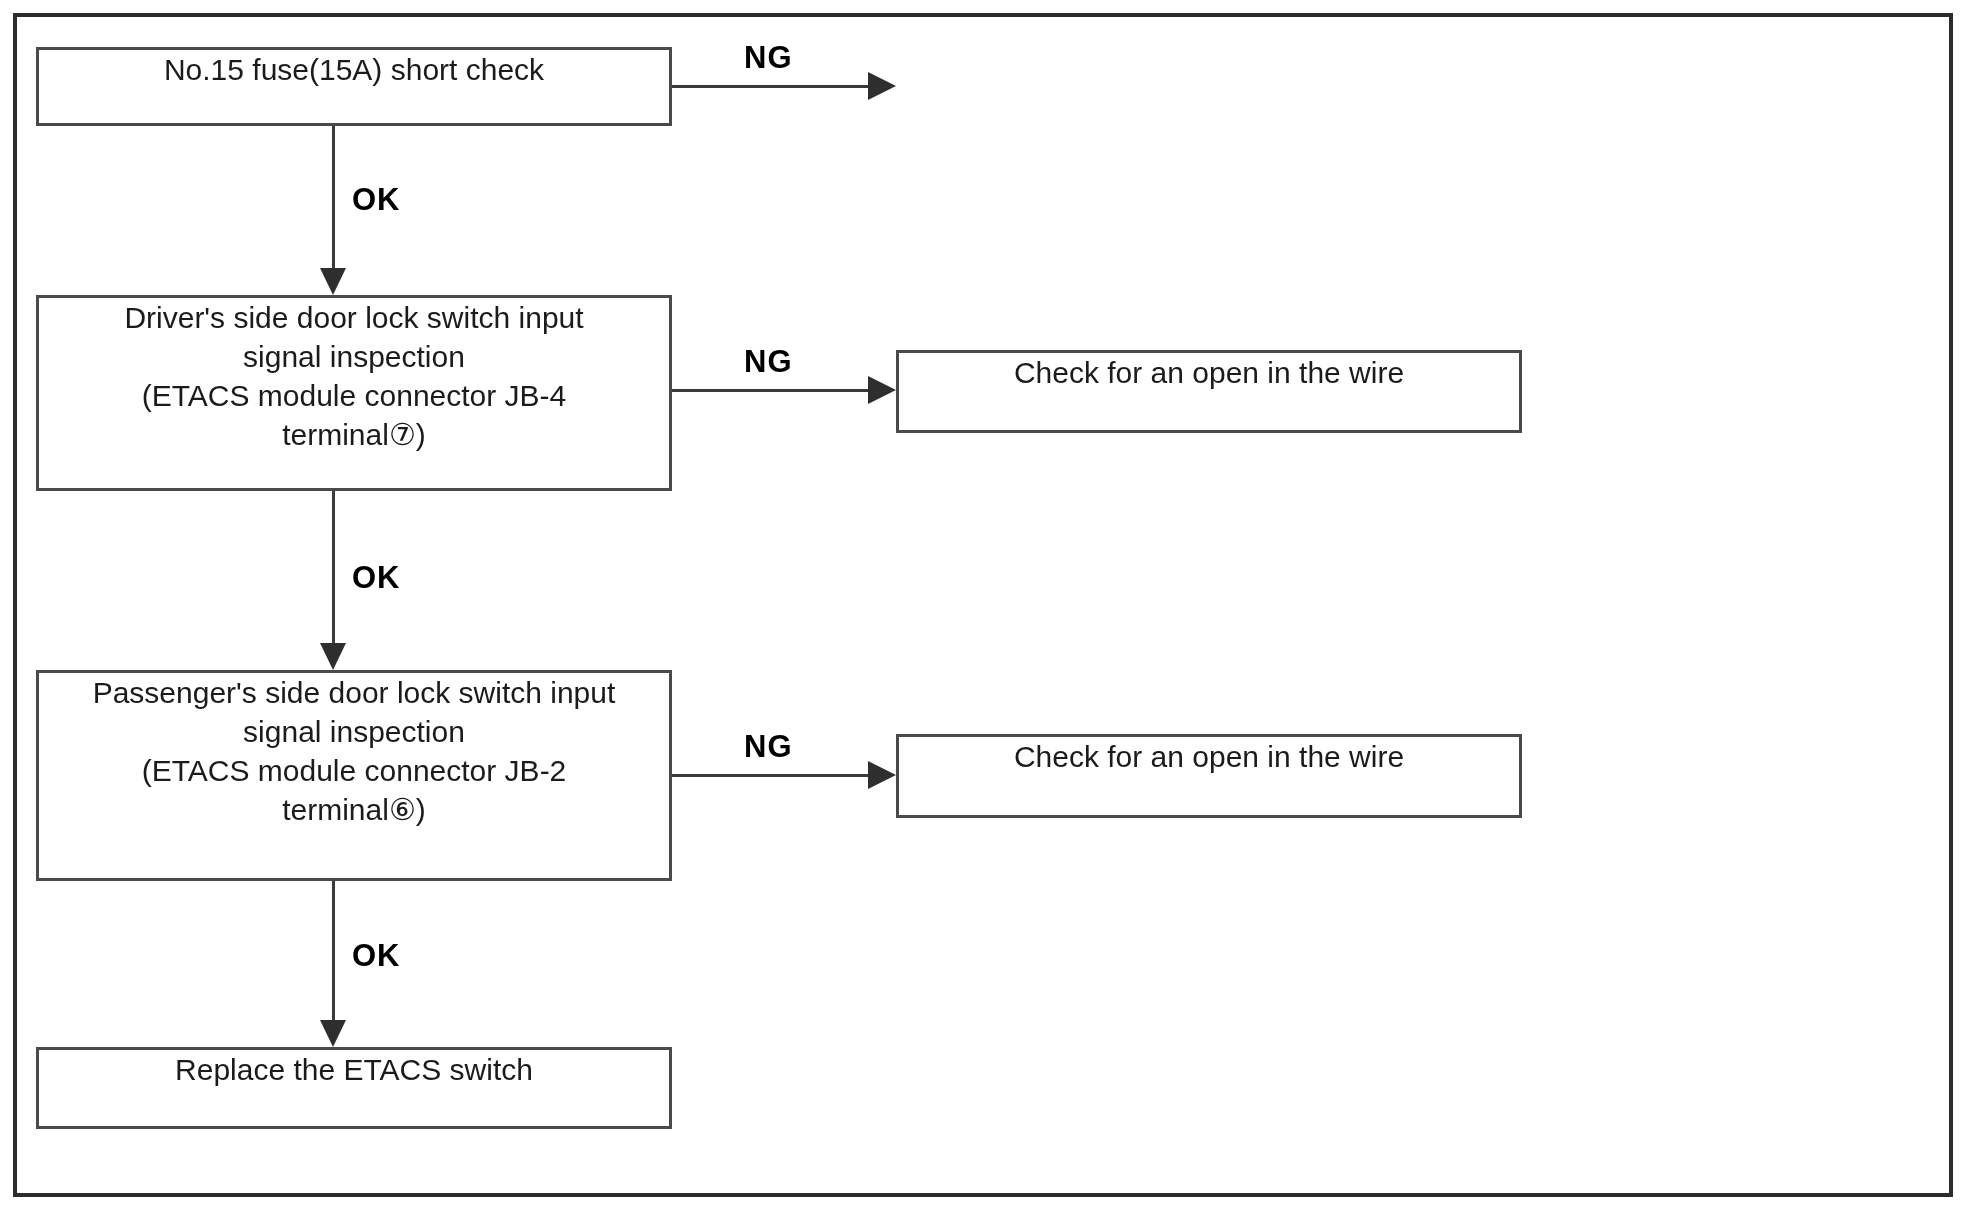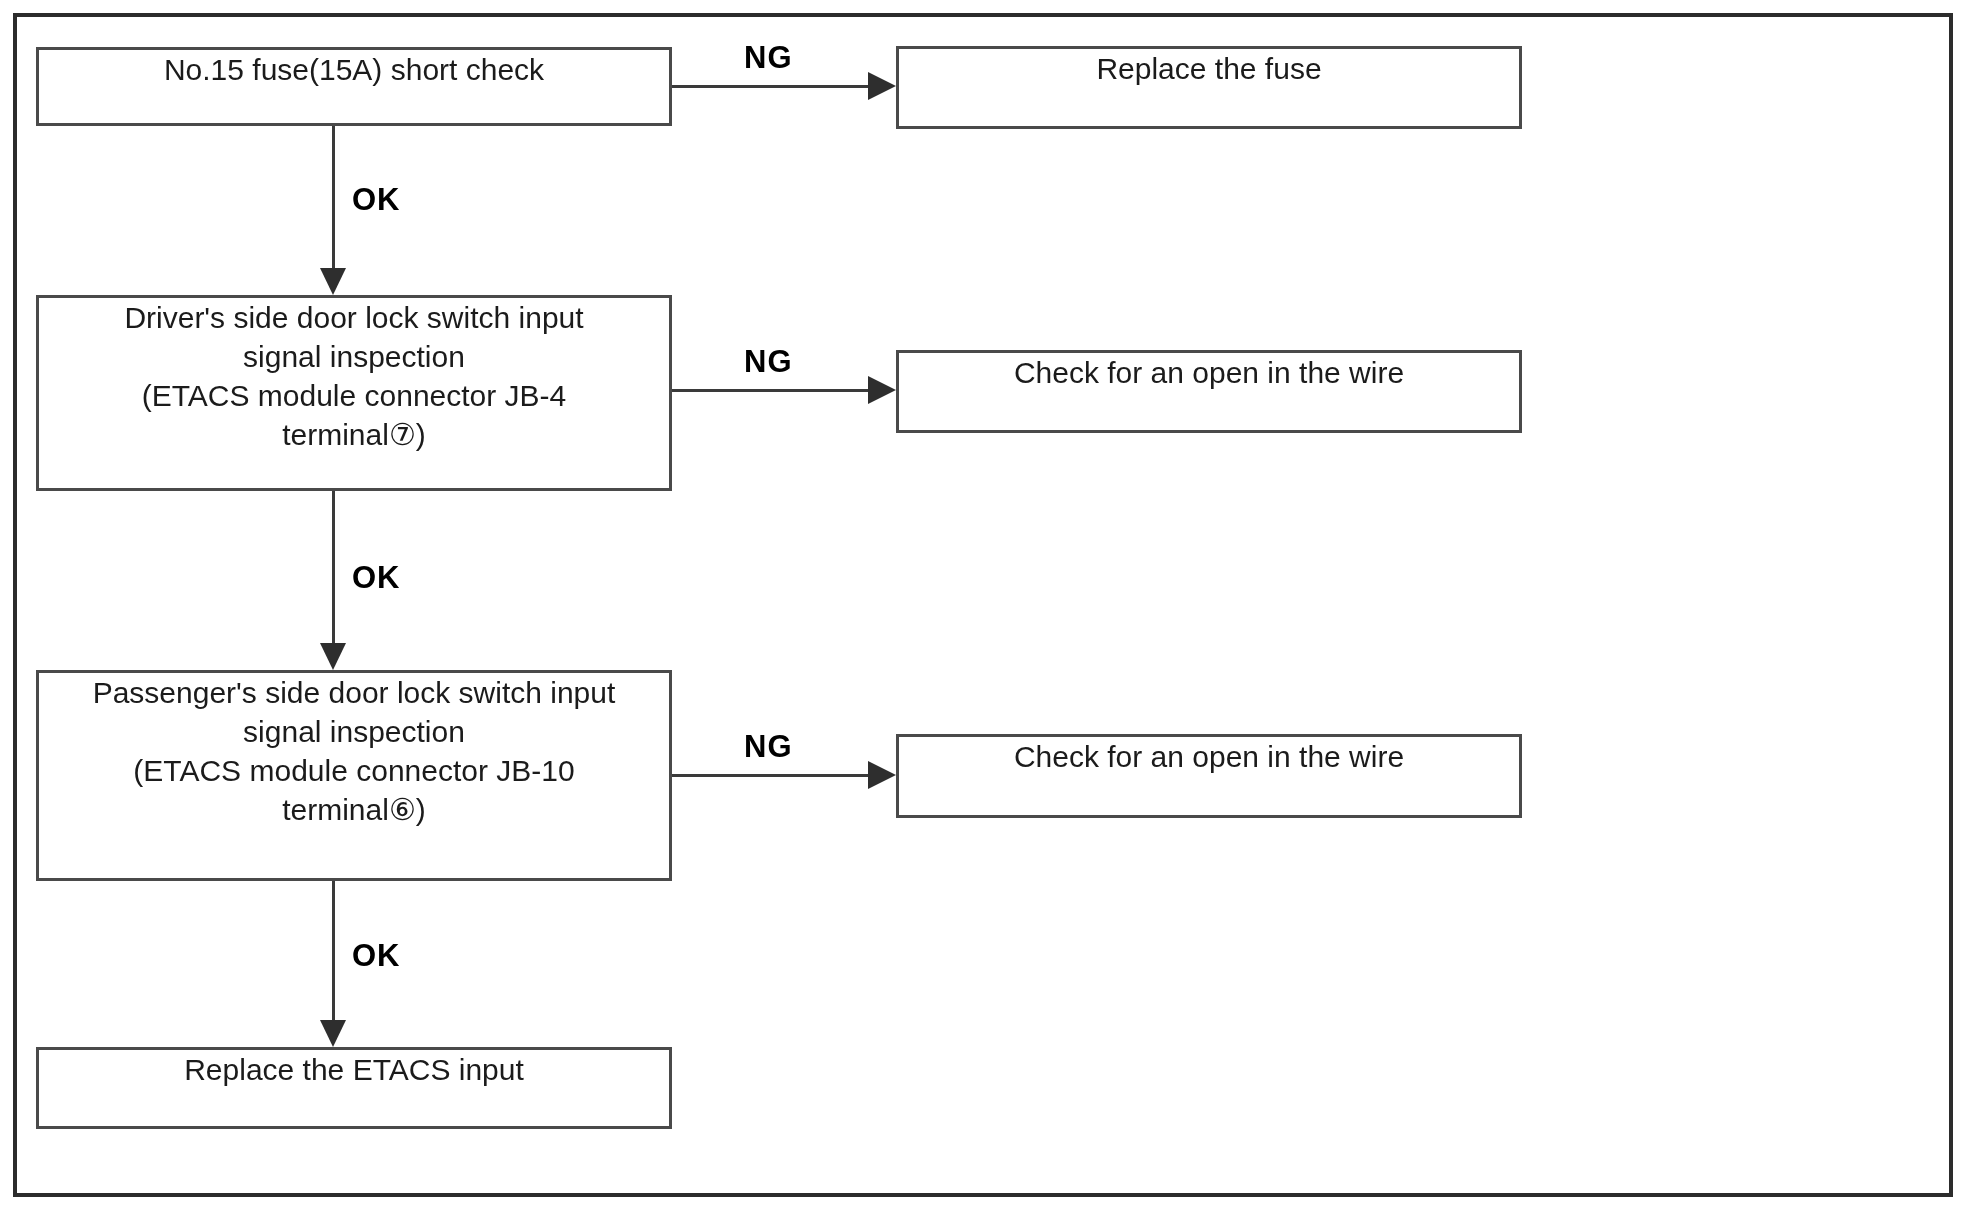--- a/index.html
+++ b/index.html
@@ -112,30 +112,27 @@
   </div>
   <div class="node step2">
     <span>Driver's side door lock switch input
 signal inspection
 (ETACS module connector JB-4
 terminal⑦)</span>
   </div>
   <div class="node step3">
     <span>Passenger's side door lock switch input
 signal inspection
-(ETACS module connector JB-10
+(ETACS module connector JB-2
 terminal⑥)</span>
   </div>
   <div class="node step4">
-    <span>Replace the ETACS input</span>
+    <span>Replace the ETACS switch</span>
   </div>
 
-  <div class="node out1">
-    <span>Replace the fuse</span>
-  </div>
   <div class="node out2">
     <span>Check for an open in the wire</span>
   </div>
   <div class="node out3">
     <span>Check for an open in the wire</span>
   </div>
 
   <div class="hline hline1"></div>
   <div class="head-right hhead1"></div>
   <div class="hline hline2"></div>

